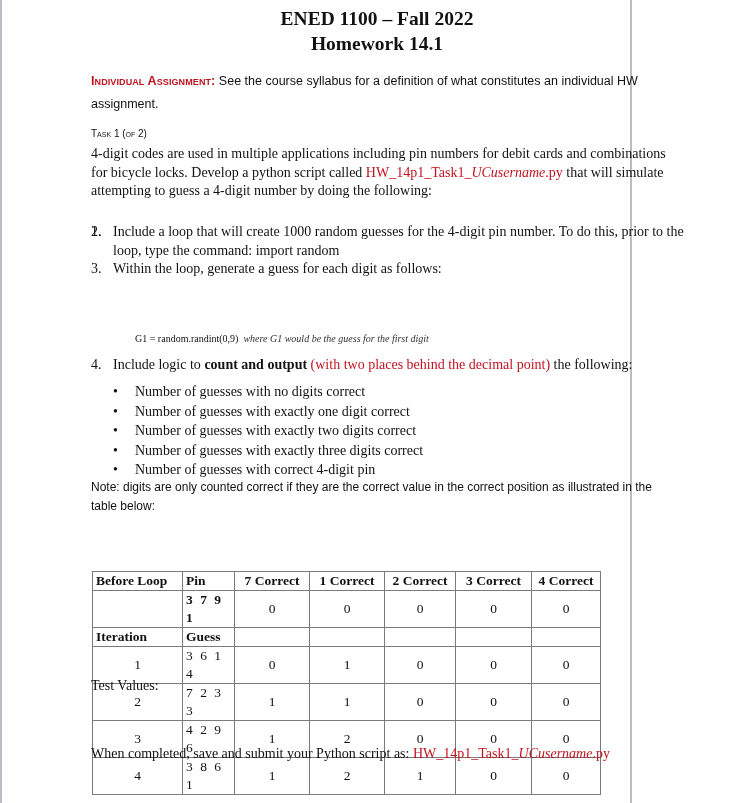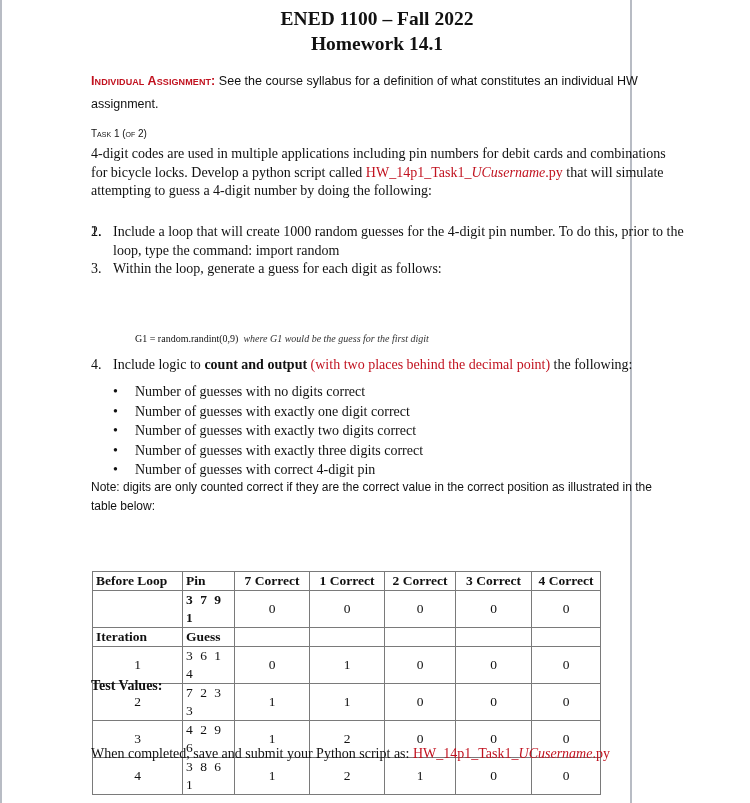--- a/index.html
+++ b/index.html
@@ -29,21 +29,21 @@
     font-family: "Liberation Serif", serif; font-size: 14px; line-height: 19.5px; color: #111; }
   ul.bullets li { padding-left: 22px; position: relative; }
   ul.bullets li::before { content: "\2022"; position: absolute; left: 0; font-size: 14px; }
   .note { top: 478px; font-family: Liberation Sans, sans-serif; font-size: 12px; line-height: 18.5px; }
   table.grid { position: absolute; left: 90px; top: 523px; border-collapse: collapse;
     font-family: "Liberation Serif", serif; font-size: 13.5px; color: #111; margin-top: 48px; }
   table.grid td { border: 1px solid #7a7a7a; padding: 0 3px; height: 18px; line-height: 18px; }
   table.grid td.c { text-align: center; }
   table.grid .b { font-weight: bold; }
   table.grid .mono { letter-spacing: 2px; }
-  .testhead { top: 678px; font-family: "Liberation Serif", serif; font-weight: bold; font-size: 14px; }
+  .testhead { top: 678px; font-family: "Liberation Serif", serif; font-weight: normal; font-size: 14px; }
   .testpara { top: 702px; font-family: "Liberation Serif", serif; font-size: 14px; line-height: 19px; }
   .submit { top: 746px; font-family: "Liberation Serif", serif; font-size: 14px; }
 </style>
 </head>
 <body>
 
 <div class="page">
 
   <div class="title-block">
     <div>ENED 1100 – Fall 2022</div>

